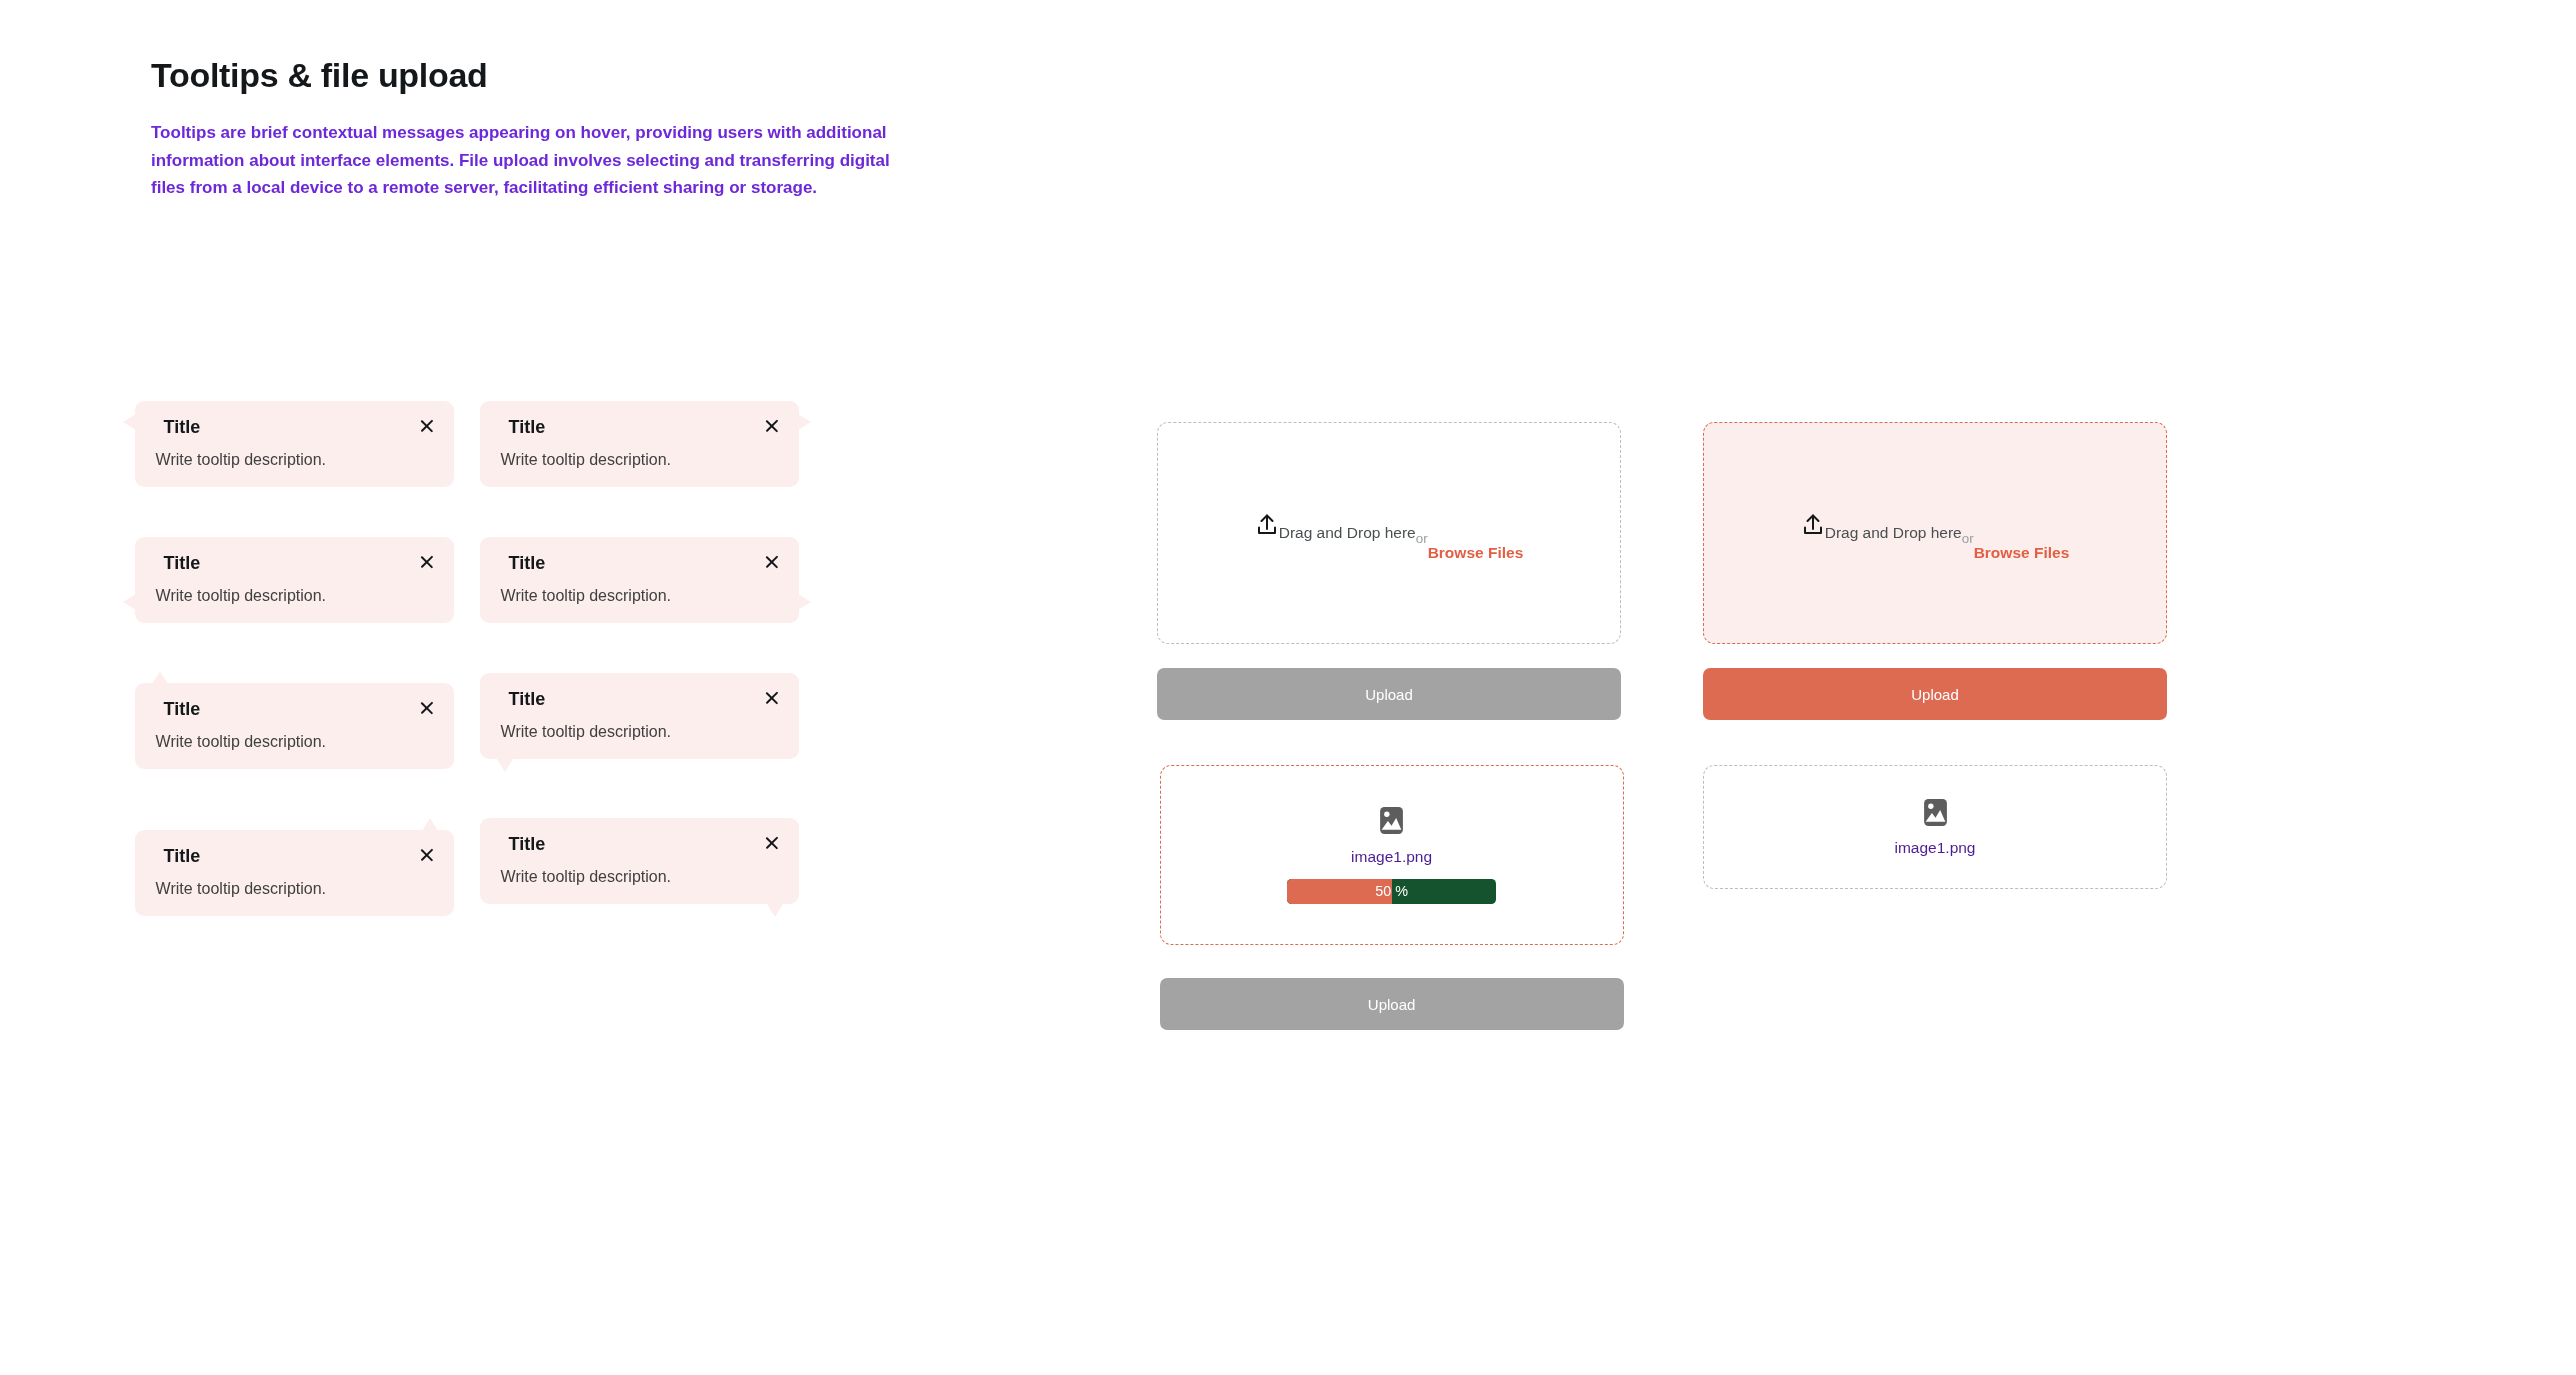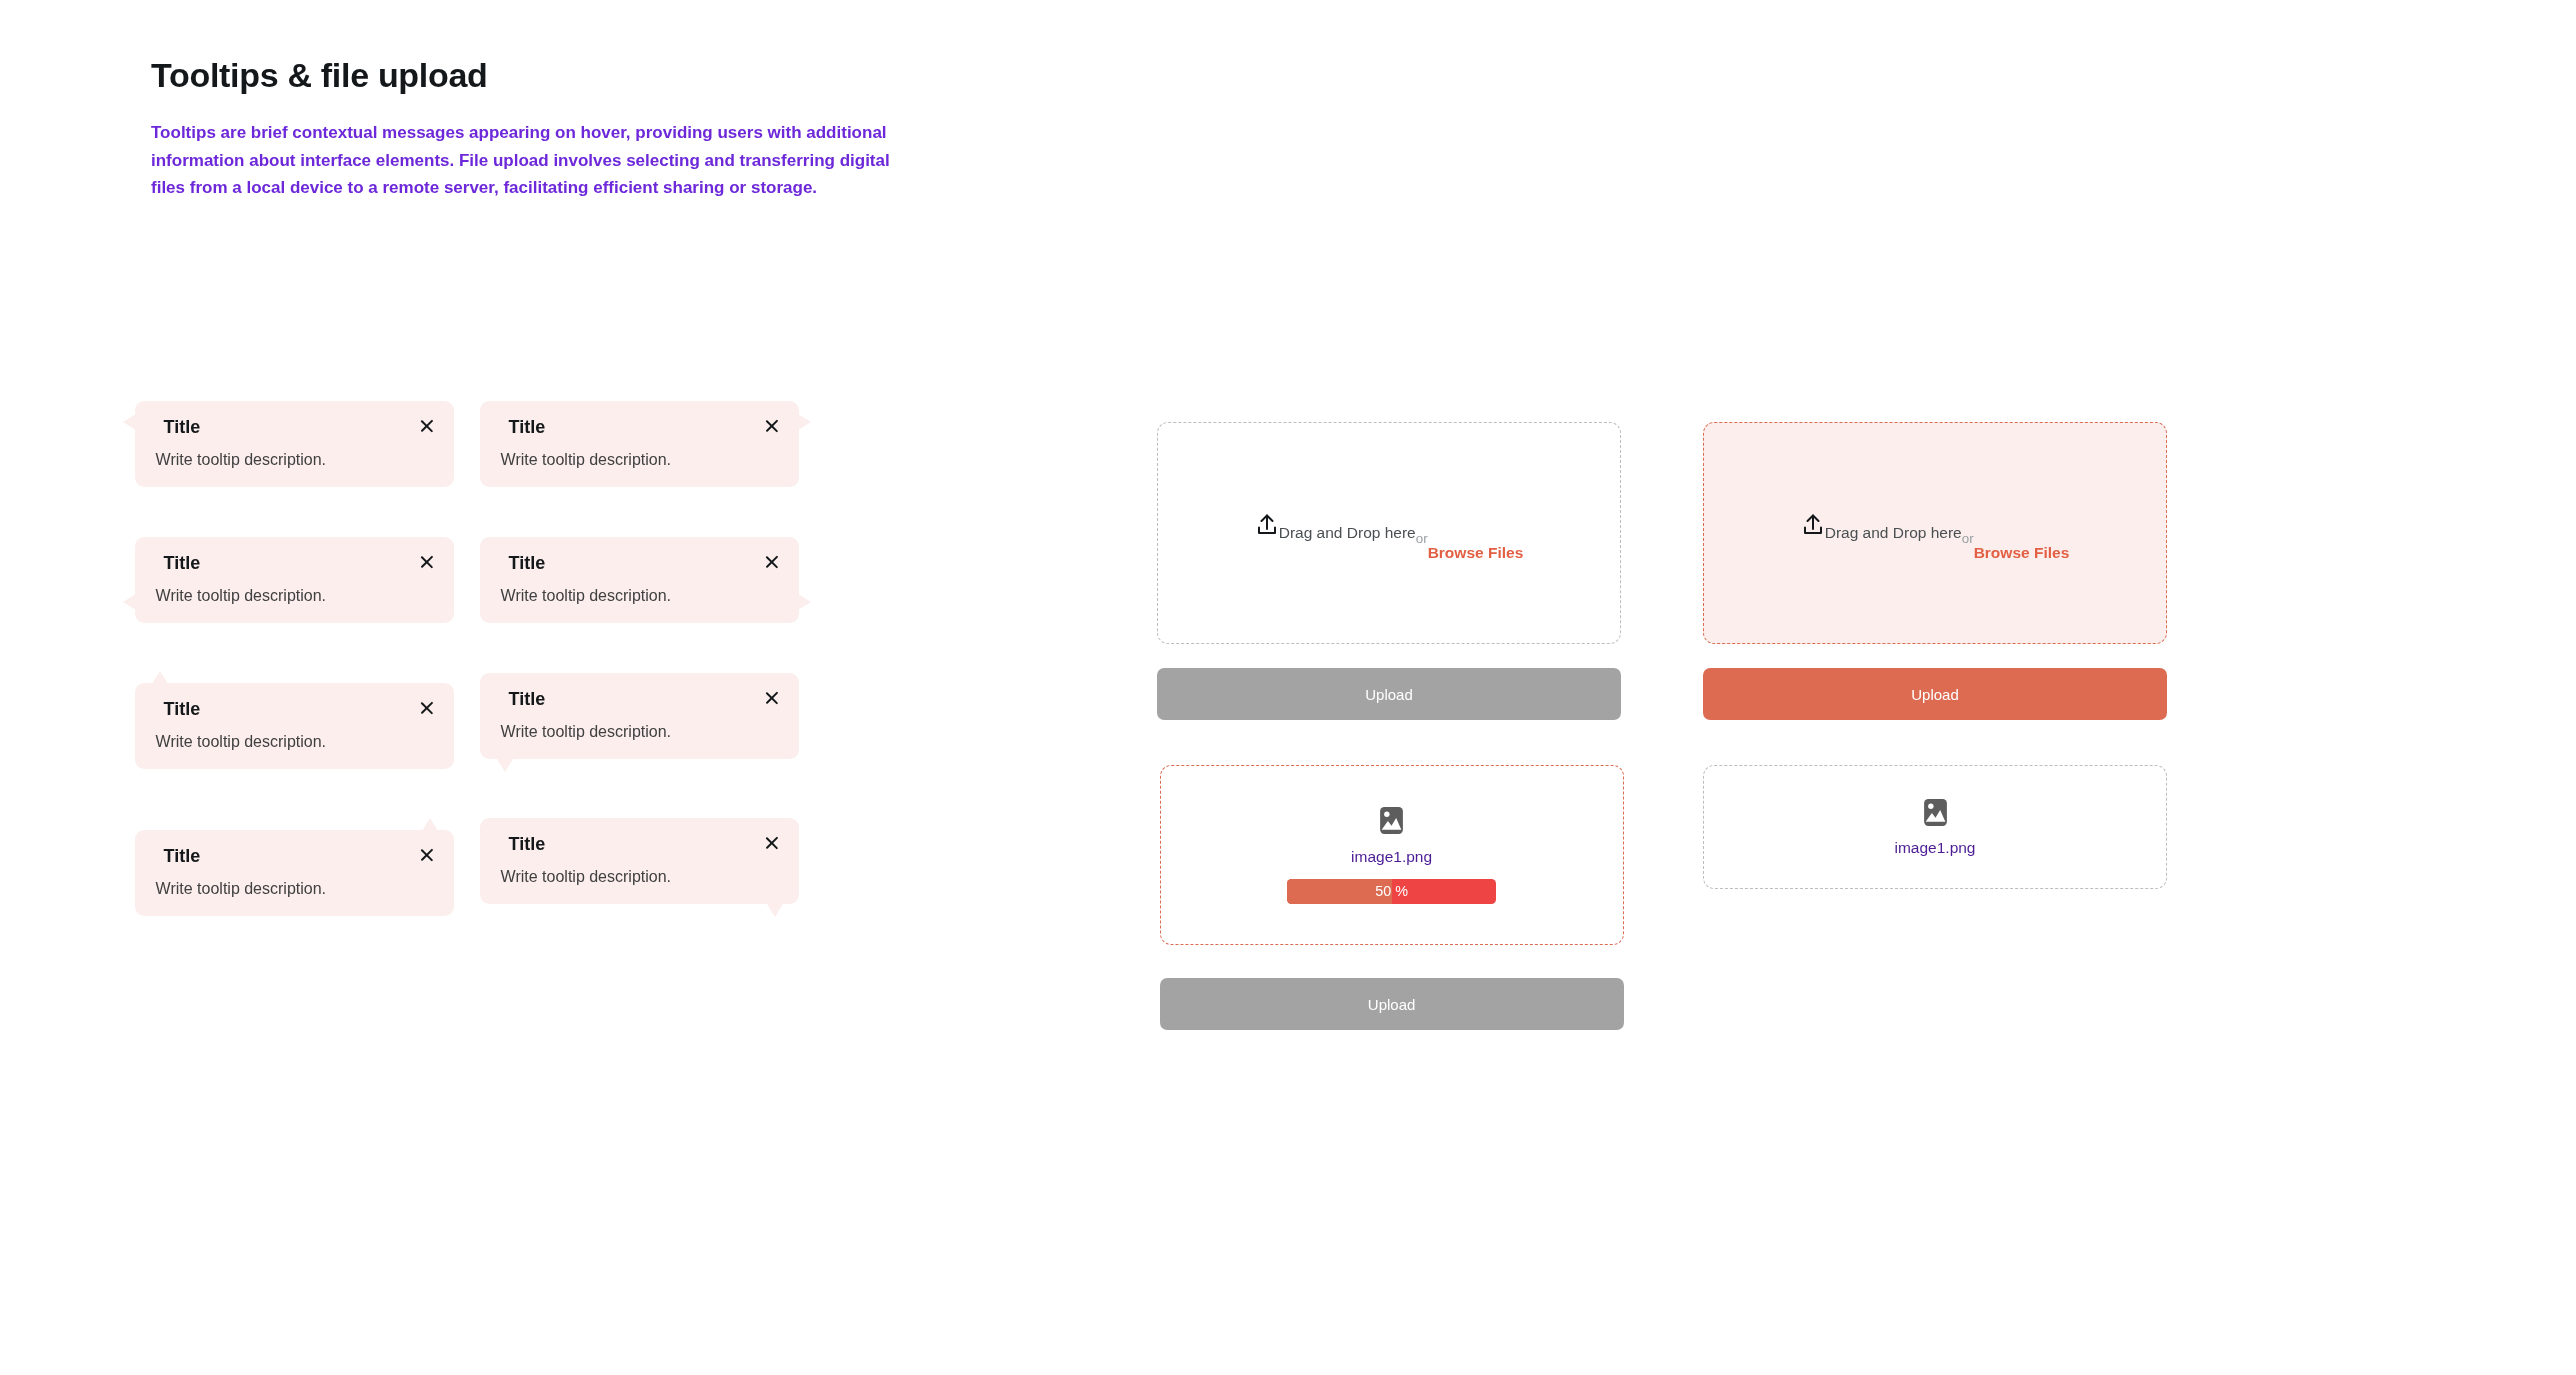--- a/index.html
+++ b/index.html
@@ -211,21 +211,21 @@
     font-size: 15.5px;
     color: #4c1d95;
     margin-top: 11.3px;
     line-height: 1;
   }
 
   .progress-track {
     margin-top: 14.4px;
     width: 209px;
     height: 25px;
-    background: #ef4444;
+    background: #14532d;
     border-radius: 4.6px;
     position: relative;
     overflow: hidden;
     cursor: pointer;
   }
   .progress-fill {
     position: absolute;
     left: 0; top: 0; bottom: 0;
     background: #dd6b52;
     border-radius: 4.6px 0 0 4.6px;

